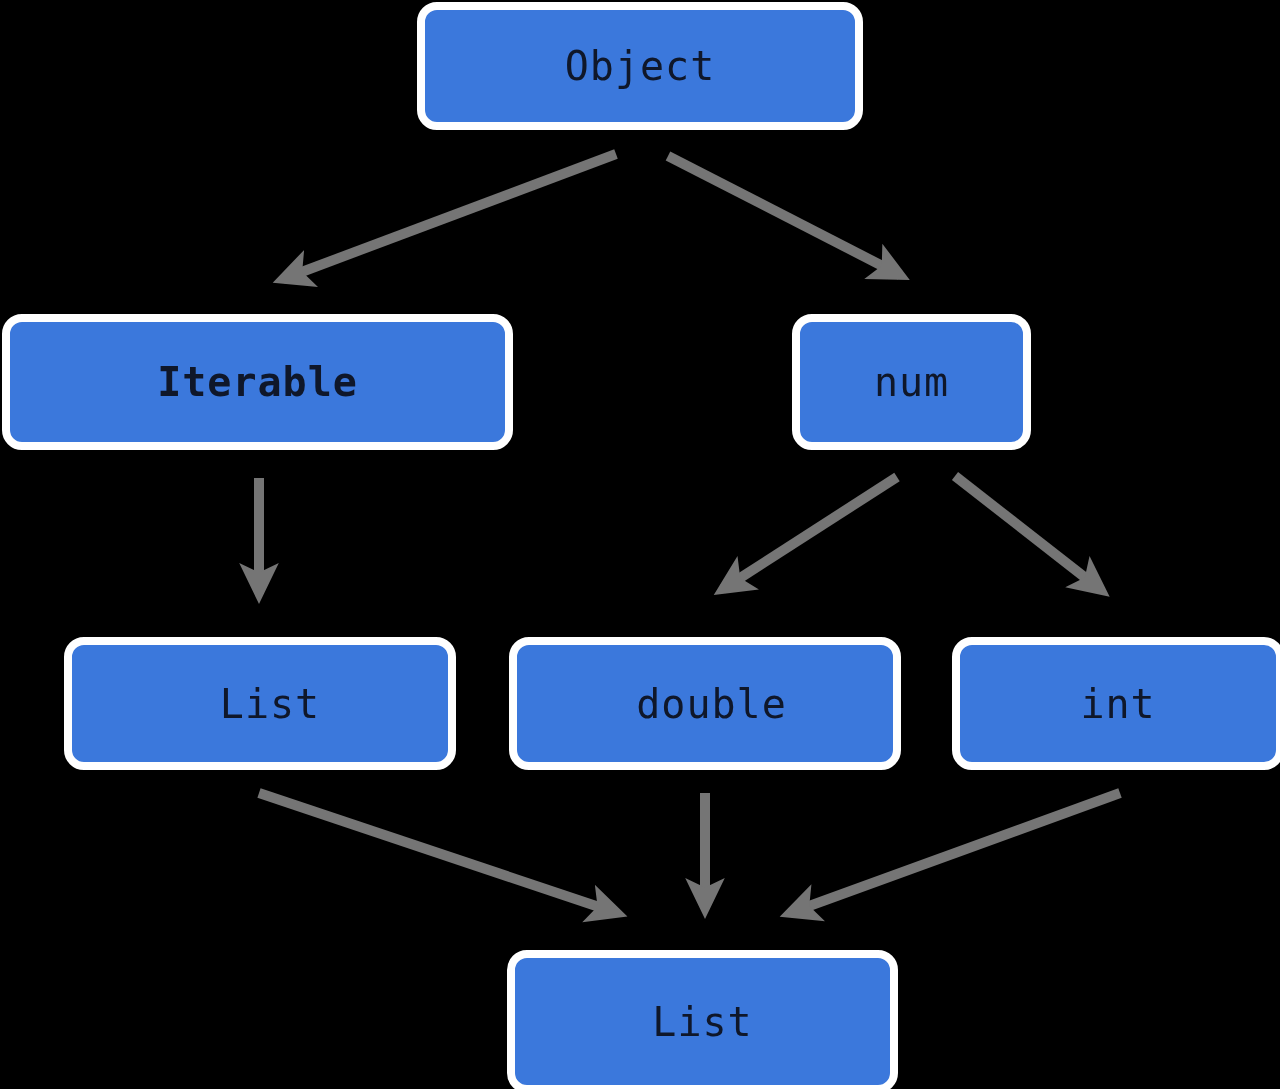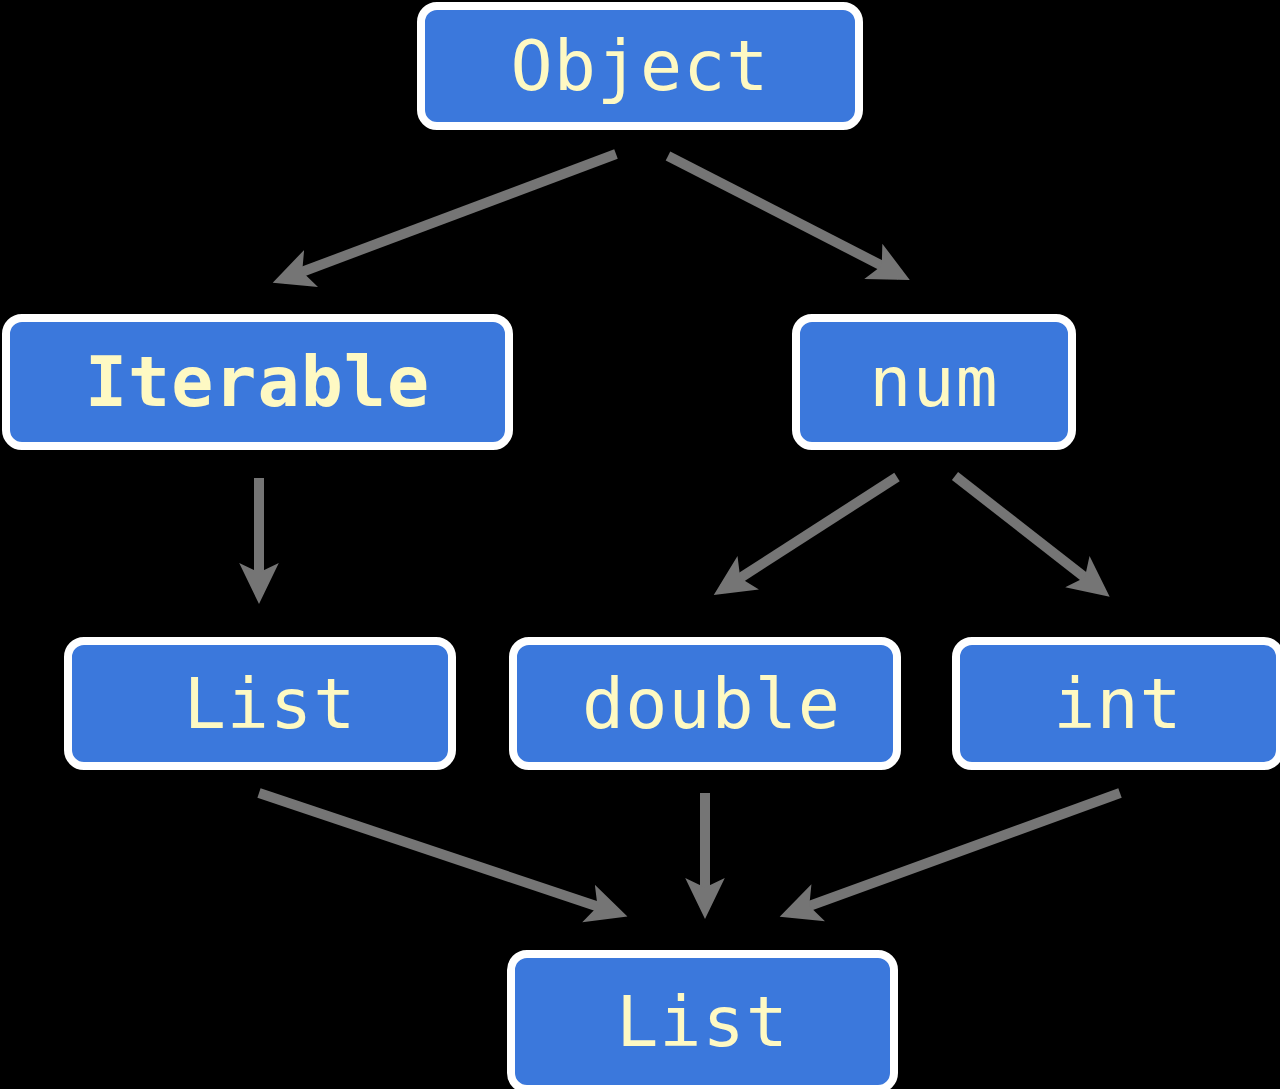--- a/index.html
+++ b/index.html
@@ -32,32 +32,32 @@
     box-sizing: border-box;
     background: #3b78dc;
     border: 8px solid #ffffff;
     border-radius: 20px;
     display: flex;
     align-items: center;
     justify-content: center;
     z-index: 5;
   }
   .node-label {
-    color: #fef9c3;
+    color: #0f172a;
     font-family: "DejaVu Sans Mono", monospace;
-    font-size: 70px;
+    font-size: 40px;
     line-height: 1;
     letter-spacing: 1px;
     white-space: nowrap;
     -webkit-font-smoothing: antialiased;
   }
   
   #node-object   { left: 417px;  top:   2px;  width: 446px; height: 128px; }
   #node-iterable { left:   2px;  top: 314px;  width: 511px; height: 136px; font-weight: bold; }
-  #node-num      { left: 792px;  top: 314px;  width: 284px; height: 136px; }
+  #node-num      { left: 792px;  top: 314px;  width: 239px; height: 136px; }
   #node-list     { left:  64px;  top: 637px;  width: 392px; height: 133px; padding-left: 20px; }
   #node-double   { left: 509px;  top: 637px;  width: 392px; height: 133px; padding-left: 13px; }
   #node-int      { left: 952px;  top: 637px;  width: 332px; height: 133px; }
   #node-null     { left: 507px;  top: 950px;  width: 391px; height: 143px; }
 </style>
 </head>
 <body>
 
 <div id="diagram">
 

